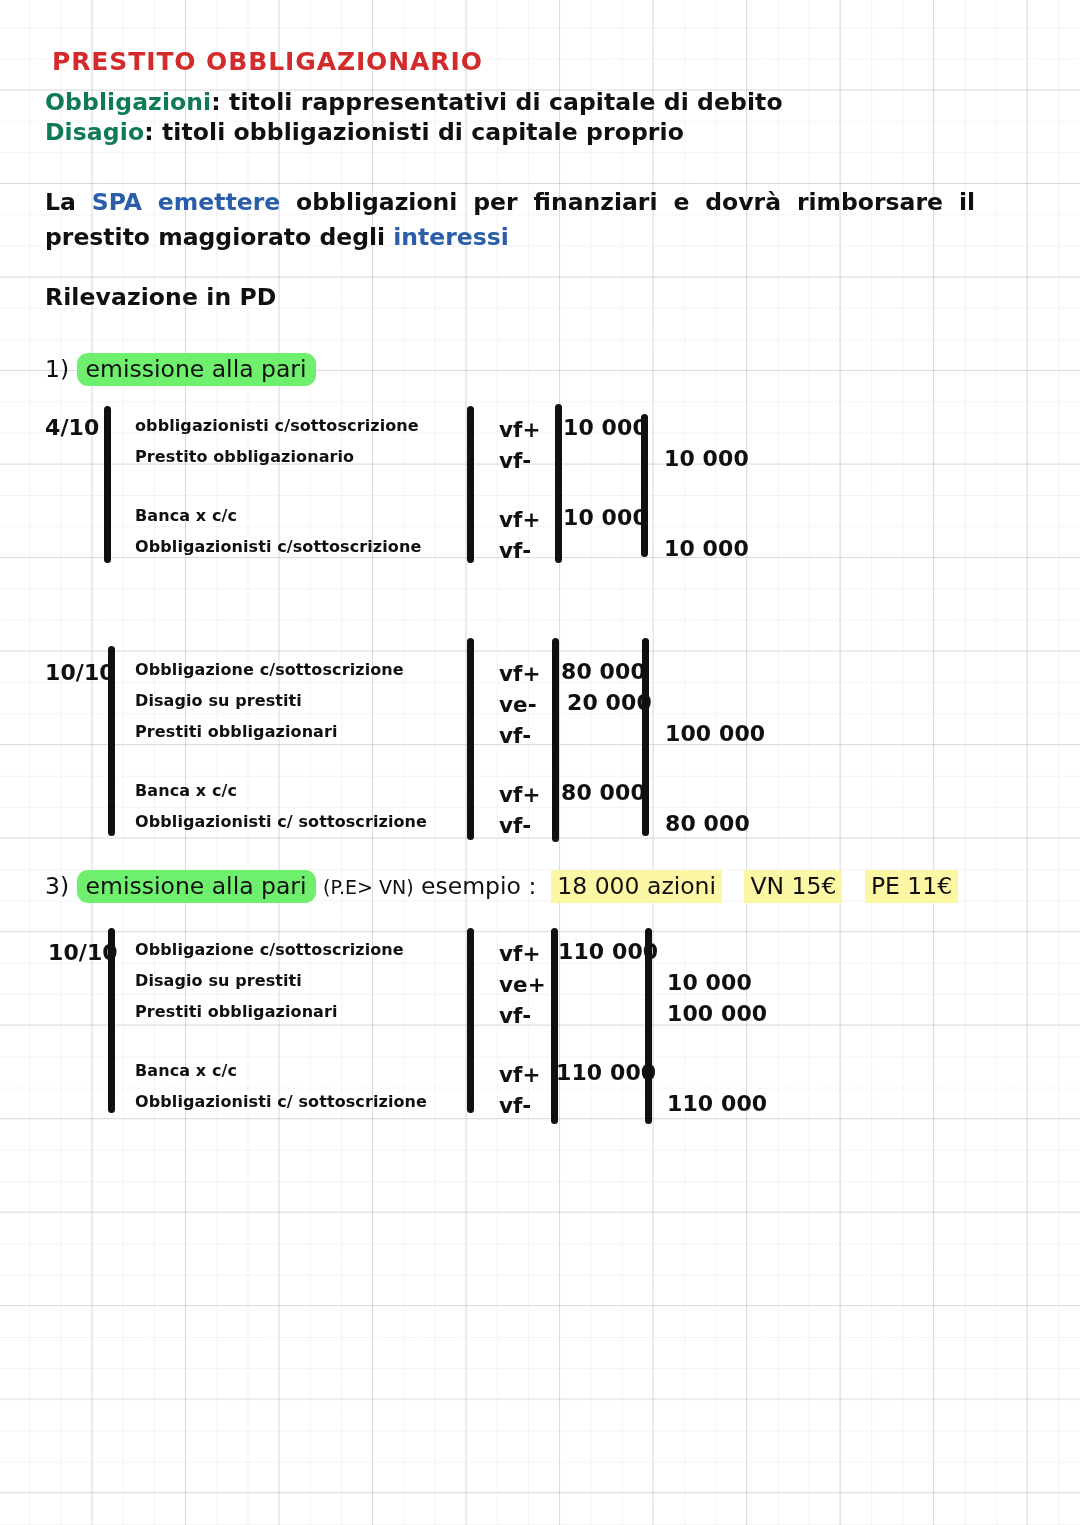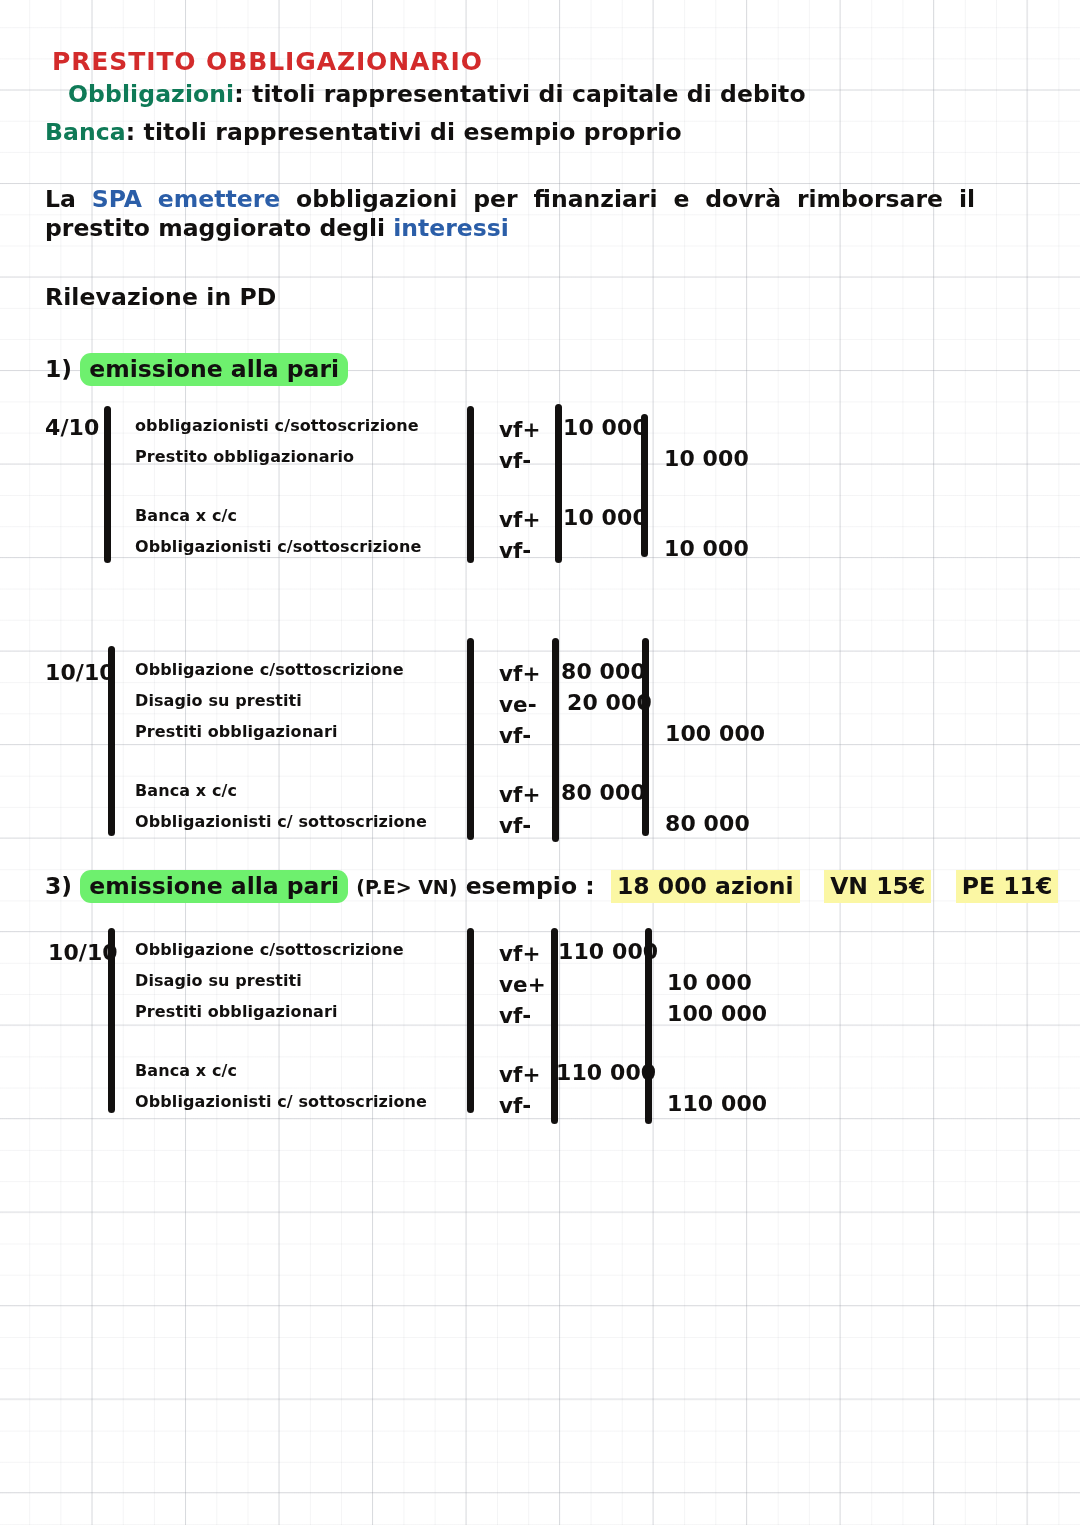--- a/index.html
+++ b/index.html
@@ -44,32 +44,32 @@
 
   
   .title {
     left: 52px; top: 47px;
     font-size: 25px;
     color: #d32b2b;
     letter-spacing: .9px;
     font-weight: 700;
   }
   .defline { font-size: 23.5px; }
-  .def1 { left: 45px; top: 80px; margin-left: 23px; }
+  .def1 { left: 45px; top: 88px; }
   .def2 { left: 45px; top: 118px; }
   .kw-green { color: #0f7a57; }
 
   .para {
     position: absolute;
     left: 45px; top: 185px;
     width: 930px;
     font-size: 23.5px;
     font-weight: 700;
     color: #12100f;
-    line-height: 29px;
+    line-height: 35px;
     text-align: justify;
   }
   .kw-blue { color: #2b5ea8; }
 
   .rilev { left: 45px; top: 283px; font-size: 23.5px; }
 
   
   .sec-num { font-size: 23.5px; }
   .hl-green {
     background: #6ef06e;
@@ -78,21 +78,21 @@
     color: #12100f;
   }
   .hl-yellow {
     background: #fbf7a4;
     padding: 2px 6px 3px 6px;
     color: #12100f;
   }
   .sec-head {
     position: absolute;
     font-size: 23.5px;
-    font-weight: 700;
+    font-weight: 400;
     color: #12100f;
     white-space: pre;
   }
   #sec1-head { left: 45px; top: 355px; }
   #sec2-head { left: 45px; top: 597px; }
   #sec3-head { left: 45px; top: 872px; }
   .paren { font-size: 19px; }
 
   
   .vrule {
@@ -110,21 +110,21 @@
 </style>
 </head>
 <body>
 
 <div id="page">
 
   <div class="t title">PRESTITO OBBLIGAZIONARIO</div>
 
   <div class="t defline def1"><span class="kw-green">Obbligazioni</span><span>:</span><span> titoli rappresentativi di capitale di debito</span></div>
 
-  <div class="t defline def2"><span class="kw-green">Banca</span><span>:</span><span> titoli rappresentativi di esempio proprio</span></div>
+  <div class="t defline def2"><span class="kw-green">Disagio</span><span>:</span><span> titoli obbligazionisti di capitale proprio</span></div>
 
   <div class="para"><span>La </span><span class="kw-blue">SPA emettere</span><span> obbligazioni per finanziari e dovrà rimborsare il prestito maggiorato degli </span><span class="kw-blue">interessi</span></div>
 
   <div class="t rilev">Rilevazione in PD</div>
 
   <div class="sec-head" id="sec1-head"><span class="sec-num">1)</span><span> </span><span class="hl-green">emissione alla pari</span></div>
 
   <div class="vrule" style="left:104px; top:406px; height:157px;"></div>
   <div class="vrule" style="left:467px; top:406px; height:157px;"></div>
   <div class="vrule" style="left:555px; top:404px; height:159px;"></div>

